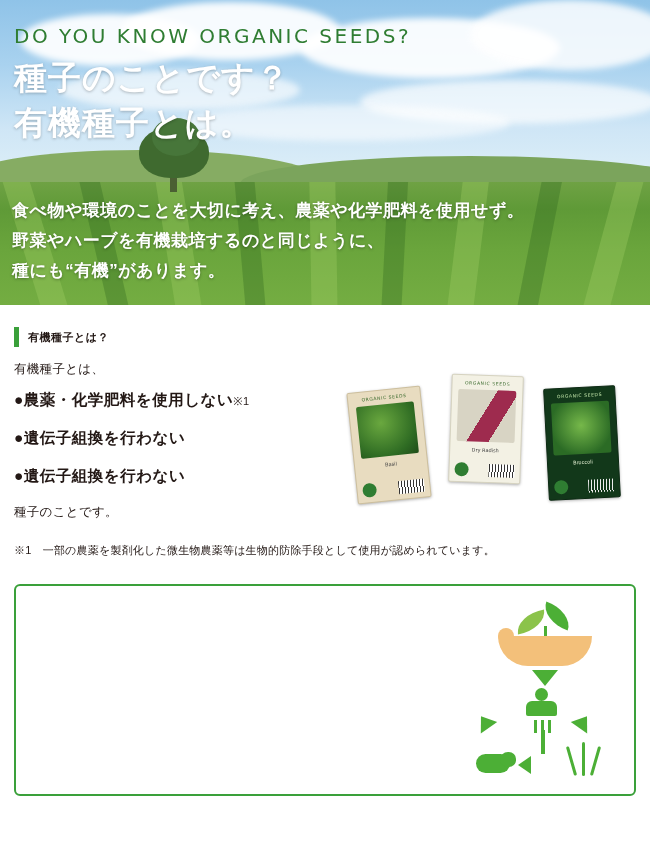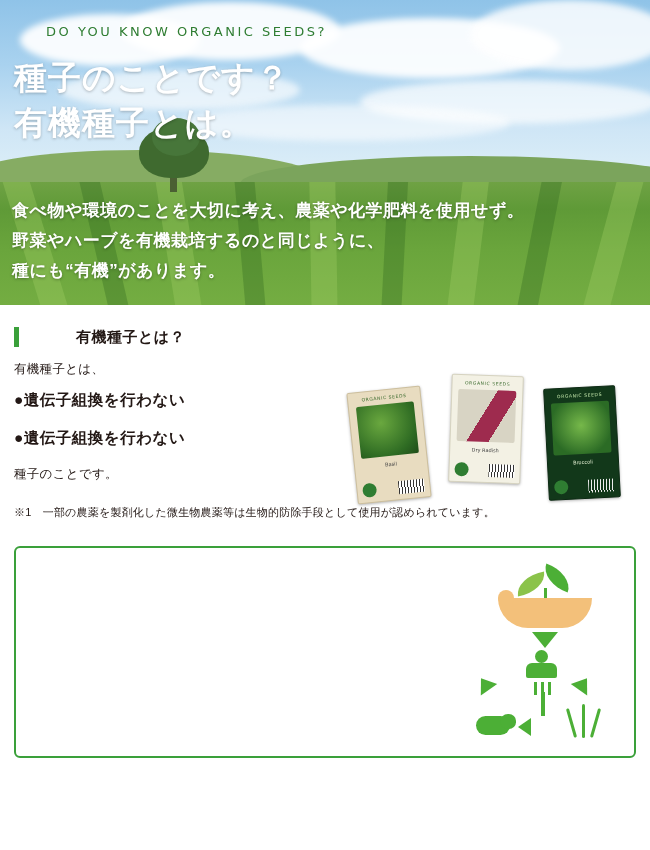--- a/index.html
+++ b/index.html
@@ -100,26 +100,25 @@
     left: 152px; top: 118px;
     width: 48px; height: 38px;
     background: #47763a;
     border-radius: 50%;
   }
 
   
   .hero-kicker {
     position: absolute;
     left: 14px; top: 24px;
-    font-size: 13px;
+    font-size: 20px;
     letter-spacing: 2.5px;
     color: #2f7d32;
     font-family: "DejaVu Sans", sans-serif;
     font-weight: 400;
-    margin-left: 32px;
   }
   .hero-title {
     position: absolute;
     left: 14px; top: 56px;
     font-size: 33px;
     line-height: 1.35;
     color: #ffffff;
     font-weight: 700;
     text-shadow: 0 1px 3px rgba(0,0,0,.25);
     letter-spacing: 1px;
@@ -144,25 +143,24 @@
     align-items: center;
     margin-top: 22px;
   }
   .sec-bar {
     width: 5px;
     height: 20px;
     background: #3aa03a;
     margin-right: 9px;
   }
   .sec-title {
-    font-size: 15px;
+    font-size: 11px;
     font-weight: 700;
     color: #231815;
     letter-spacing: .5px;
-    margin-left: 48px;
   }
   .body-line {
     font-size: 12.5px;
     color: #231815;
     margin-top: 14px;
     letter-spacing: .3px;
   }
   .bullets {
     margin-top: 12px;
   }
@@ -483,20 +481,21 @@
 
   <div class="section">
     <div class="sec-head">
       <div class="sec-bar"></div>
       <div class="sec-title">有機種子とは？</div>
     </div>
 
     <div class="body-line">有機種子とは、</div>
 
     <div class="bullets">
+      <div class="bullet"><span>●農薬・化学肥料を使用しない</span><span class="sup">※1</span></div>
       <div class="bullet"><span>●遺伝子組換を行わない</span><span class="sup"></span></div>
       <div class="bullet"><span>●遺伝子組換を行わない</span><span class="sup"></span></div>
     </div>
 
     <div class="closing">種子のことです。</div>
     <div class="note">※1　一部の農薬を製剤化した微生物農薬等は生物的防除手段として使用が認められています。</div>
   </div>
 
   <div class="packets">
     <div class="packet pk1">

